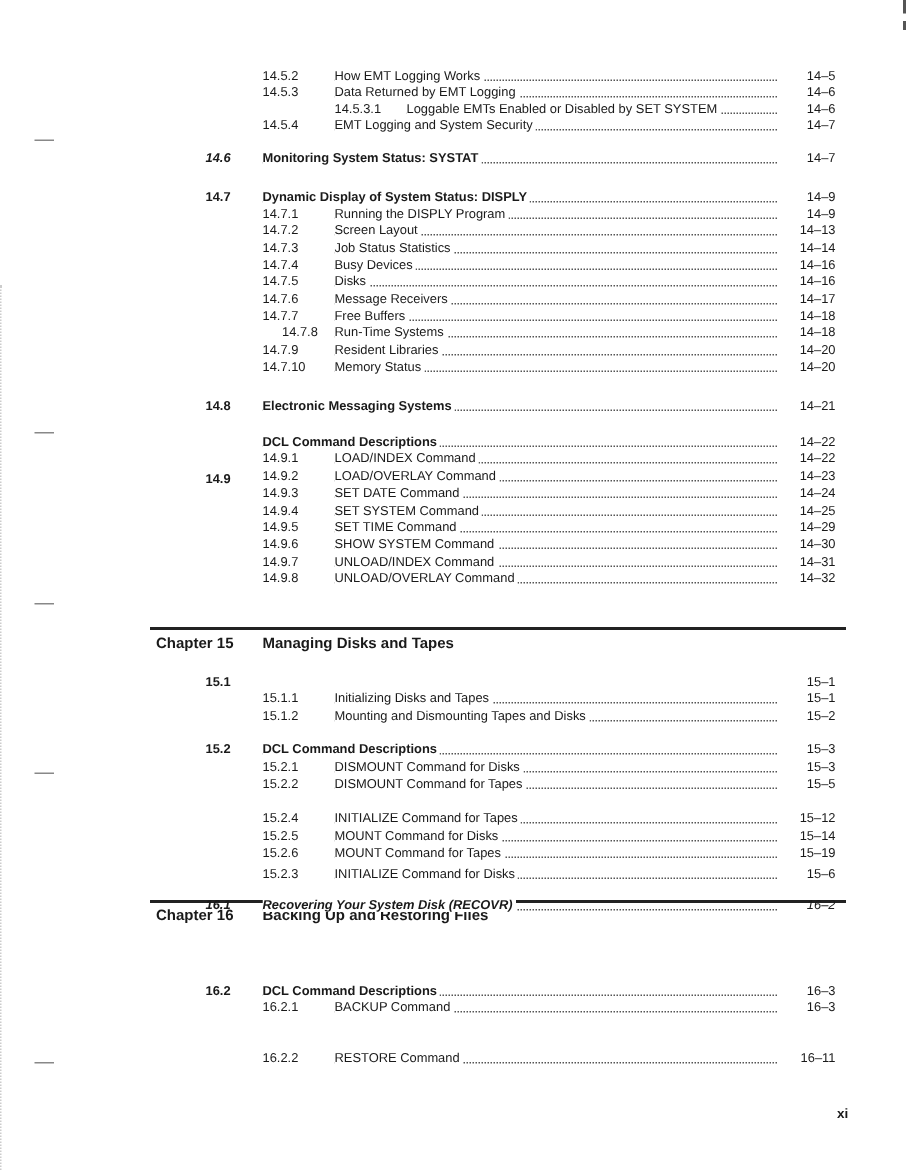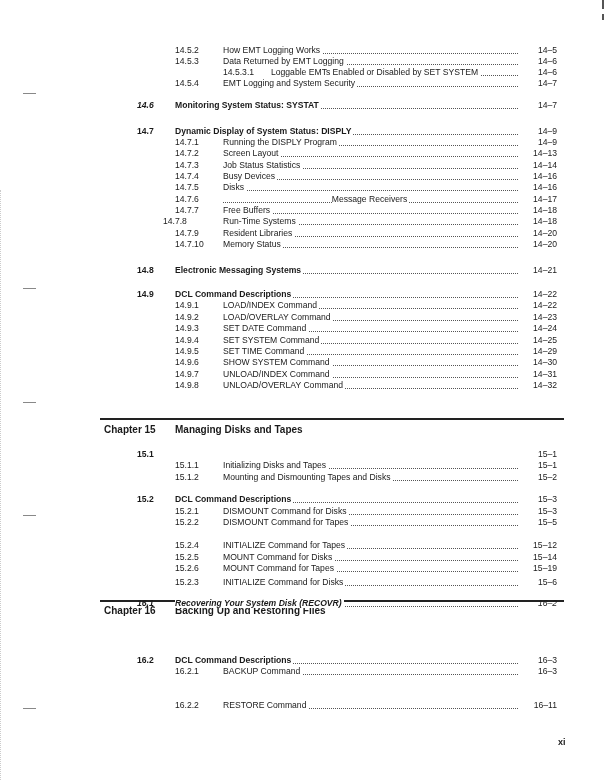--- a/index.html
+++ b/index.html
@@ -84,50 +84,50 @@
         <span class="title" style="left: 223px; width: 295px;"><span class="t">Busy Devices</span><span class="dots"></span></span>
         <span class="pg">14–16</span>
       </div>
       <div class="row" style="top: 182px;">
         <span class="num" style="left: 175px;">14.7.5</span>
         <span class="title" style="left: 223px; width: 295px;"><span class="t">Disks</span><span class="dots"></span></span>
         <span class="pg">14–16</span>
       </div>
       <div class="row" style="top: 194px;">
         <span class="num" style="left: 175px;">14.7.6</span>
-        <span class="title" style="left: 223px; width: 295px; text-align: center;"><span class="t">Message Receivers</span><span class="dots"></span></span>
+        <span class="title" style="left: 223px; width: 295px;"><span class="t">Message Receivers</span><span class="dots"></span></span>
         <span class="pg">14–17</span>
       </div>
       <div class="row" style="top: 205px;">
         <span class="num" style="left: 175px;">14.7.7</span>
         <span class="title" style="left: 223px; width: 295px;"><span class="t">Free Buffers</span><span class="dots"></span></span>
         <span class="pg">14–18</span>
       </div>
       <div class="row" style="top: 216px;">
-        <span class="num" style="left: 163px;">14.7.8</span>
+        <span class="num" style="left: 188px;">14.7.8</span>
         <span class="title" style="left: 223px; width: 295px;"><span class="t">Run-Time Systems</span><span class="dots"></span></span>
         <span class="pg">14–18</span>
       </div>
       <div class="row" style="top: 228px;">
         <span class="num" style="left: 175px;">14.7.9</span>
         <span class="title" style="left: 223px; width: 295px;"><span class="t">Resident Libraries</span><span class="dots"></span></span>
         <span class="pg">14–20</span>
       </div>
       <div class="row" style="top: 239px;">
         <span class="num" style="left: 175px;">14.7.10</span>
         <span class="title" style="left: 223px; width: 295px;"><span class="t">Memory Status</span><span class="dots"></span></span>
         <span class="pg">14–20</span>
       </div>
       <div class="row" style="top: 265px;">
         <span class="num bold" style="left: 137px;">14.8</span>
         <span class="title bold" style="left: 175px; width: 343px;"><span class="t">Electronic Messaging Systems</span><span class="dots"></span></span>
         <span class="pg">14–21</span>
       </div>
       <div class="row" style="top: 289px;">
-        <span class="num bold" style="left: 137px;">14.9</span>
+        <span class="num bold" style="left: 137px; margin-top: 25px;">14.9</span>
         <span class="title bold" style="left: 175px; width: 343px;"><span class="t">DCL Command Descriptions</span><span class="dots"></span></span>
         <span class="pg">14–22</span>
       </div>
       <div class="row" style="top: 300px;">
         <span class="num" style="left: 175px;">14.9.1</span>
         <span class="title" style="left: 223px; width: 295px;"><span class="t">LOAD/INDEX Command</span><span class="dots"></span></span>
         <span class="pg">14–22</span>
       </div>
       <div class="row" style="top: 312px;">
         <span class="num" style="left: 175px;">14.9.2</span>

